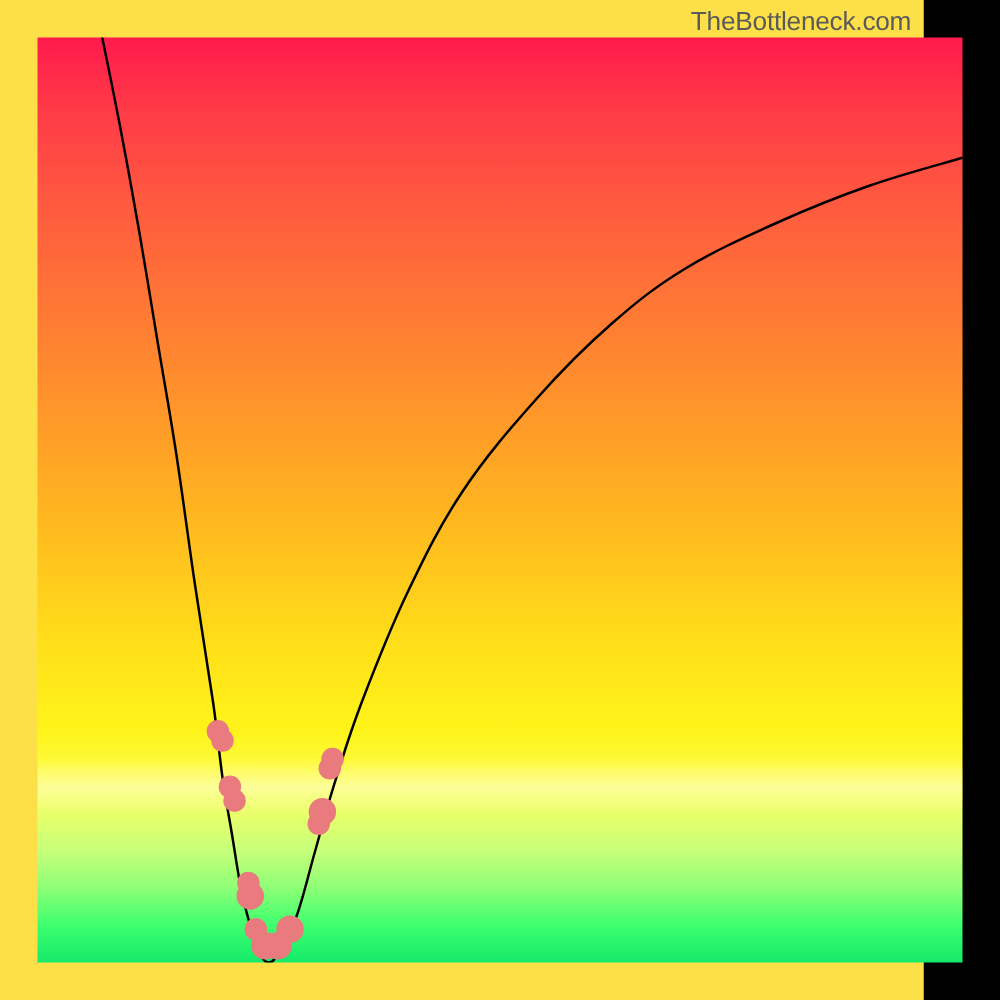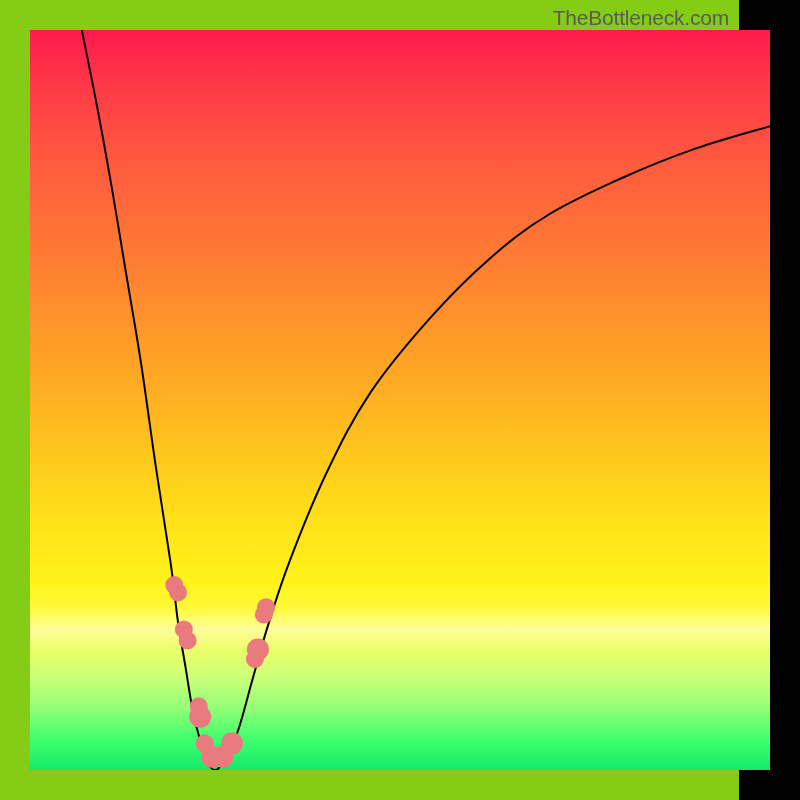--- a/index.html
+++ b/index.html
@@ -8,21 +8,21 @@
     width: 800px;
     height: 800px;
     overflow: hidden;
     background: #000;
     font-family: Arial, Helvetica, sans-serif;
   }
   .frame {
     position: relative;
     width: 739px;
     height: 800px;
-    background: #84cc16;
+    background: #fde047;
     text-align: center;
   }
   .plot-area {
     position: absolute;
     left: 30px;
     top: 30px;
     width: 740px;
     height: 740px;
     
     background: linear-gradient(

